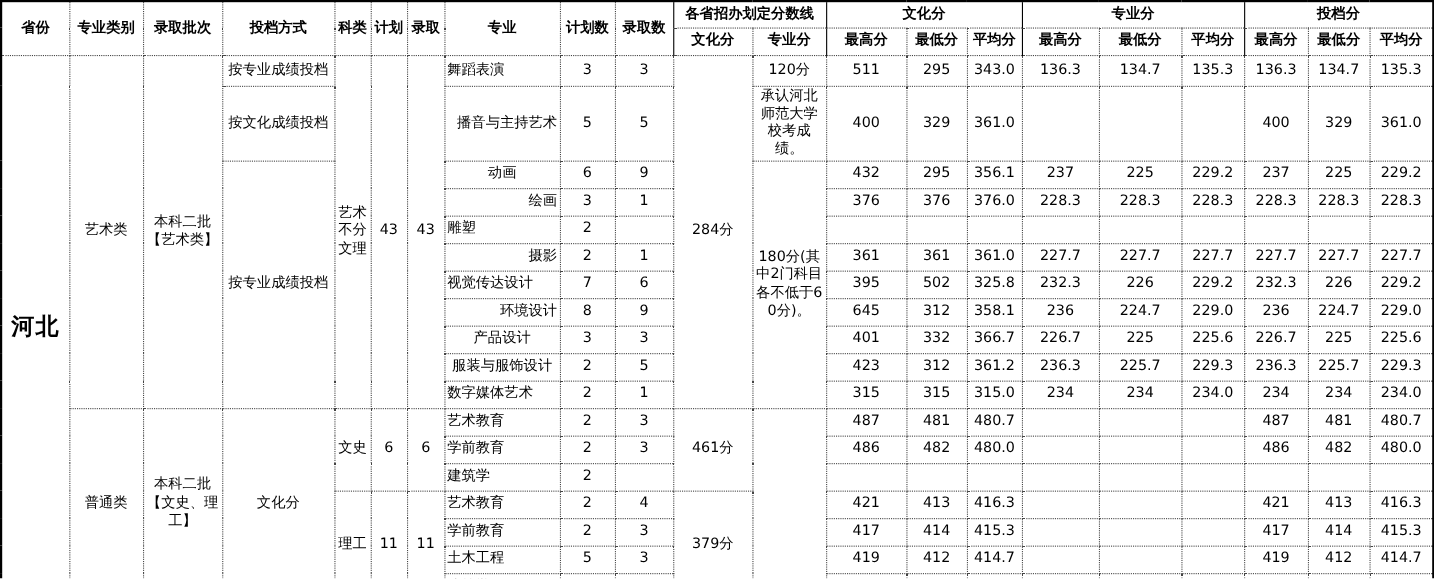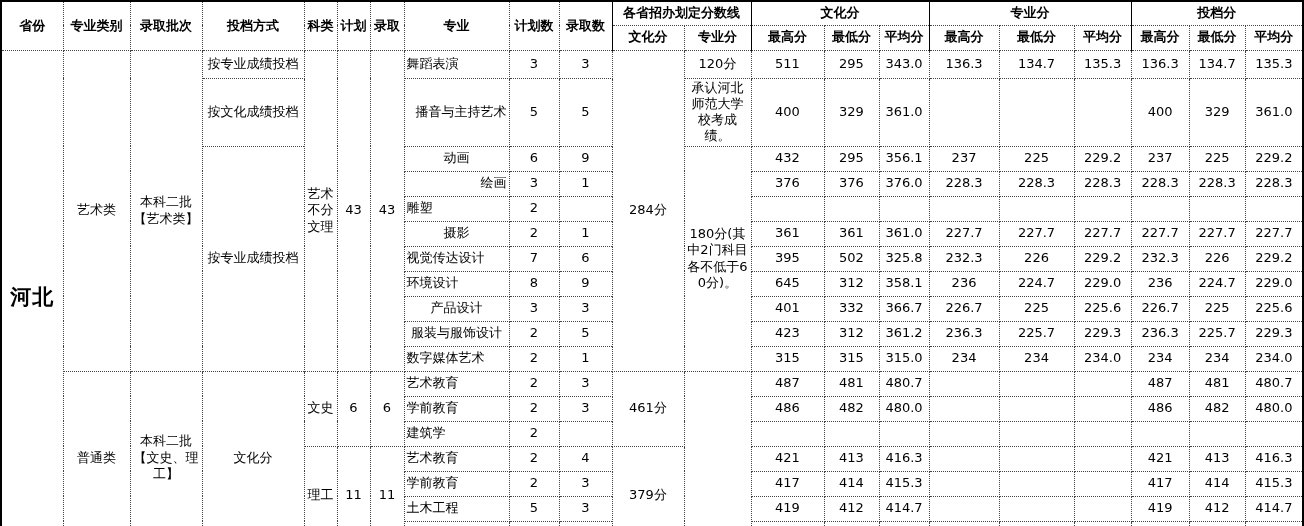--- a/index.html
+++ b/index.html
@@ -171,21 +171,21 @@
     <td></td>
     <td></td>
     <td></td>
     <td></td>
     <td></td>
     <td></td>
     <td></td>
     <td></td>
   </tr>
   <tr style="height:25px">
-    <td class="sl" style="text-align:center">摄影</td>
+    <td class="sl" style="text-align:right">摄影</td>
     <td>2</td>
     <td>1</td>
     <td>361</td>
     <td>361</td>
     <td>361.0</td>
     <td>227.7</td>
     <td>227.7</td>
     <td>227.7</td>
     <td>227.7</td>
     <td>227.7</td>
@@ -199,21 +199,21 @@
     <td>502</td>
     <td>325.8</td>
     <td>232.3</td>
     <td>226</td>
     <td>229.2</td>
     <td>232.3</td>
     <td>226</td>
     <td>229.2</td>
   </tr>
   <tr style="height:25px">
-    <td class="sl" style="text-align:left">环境设计</td>
+    <td class="sl" style="text-align:right">环境设计</td>
     <td>8</td>
     <td>9</td>
     <td>645</td>
     <td>312</td>
     <td>358.1</td>
     <td>236</td>
     <td>224.7</td>
     <td>229.0</td>
     <td>236</td>
     <td>224.7</td>

